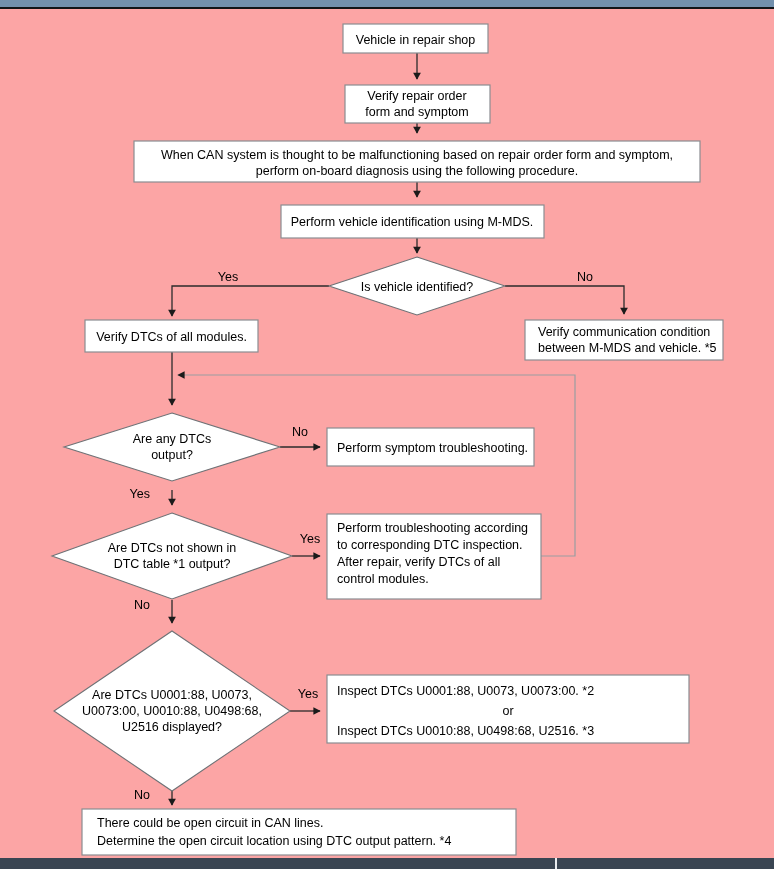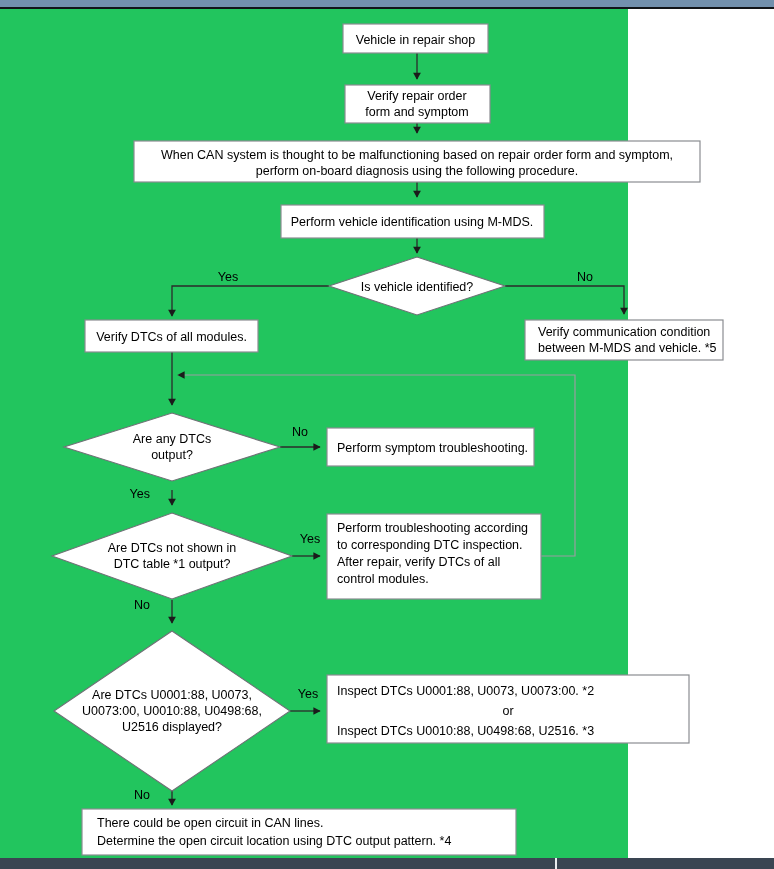--- a/index.html
+++ b/index.html
@@ -8,23 +8,23 @@
     background: #ffffff;
   }
   body {
     width: 774px;
     height: 869px;
     overflow: hidden;
     font-family: "Liberation Sans", sans-serif;
   }
   #page {
     position: relative;
-    width: 628px;
+    width: 774px;
     height: 869px;
-    background: #22c55e;
+    background: #fca5a5;
   }
   .band-top {
     position: absolute;
     left: 0; top: 0;
     width: 774px;
     height: 7px;
     background: #7290ad;
     border-bottom: 2px solid #111418;
     box-sizing: content-box;
   }

